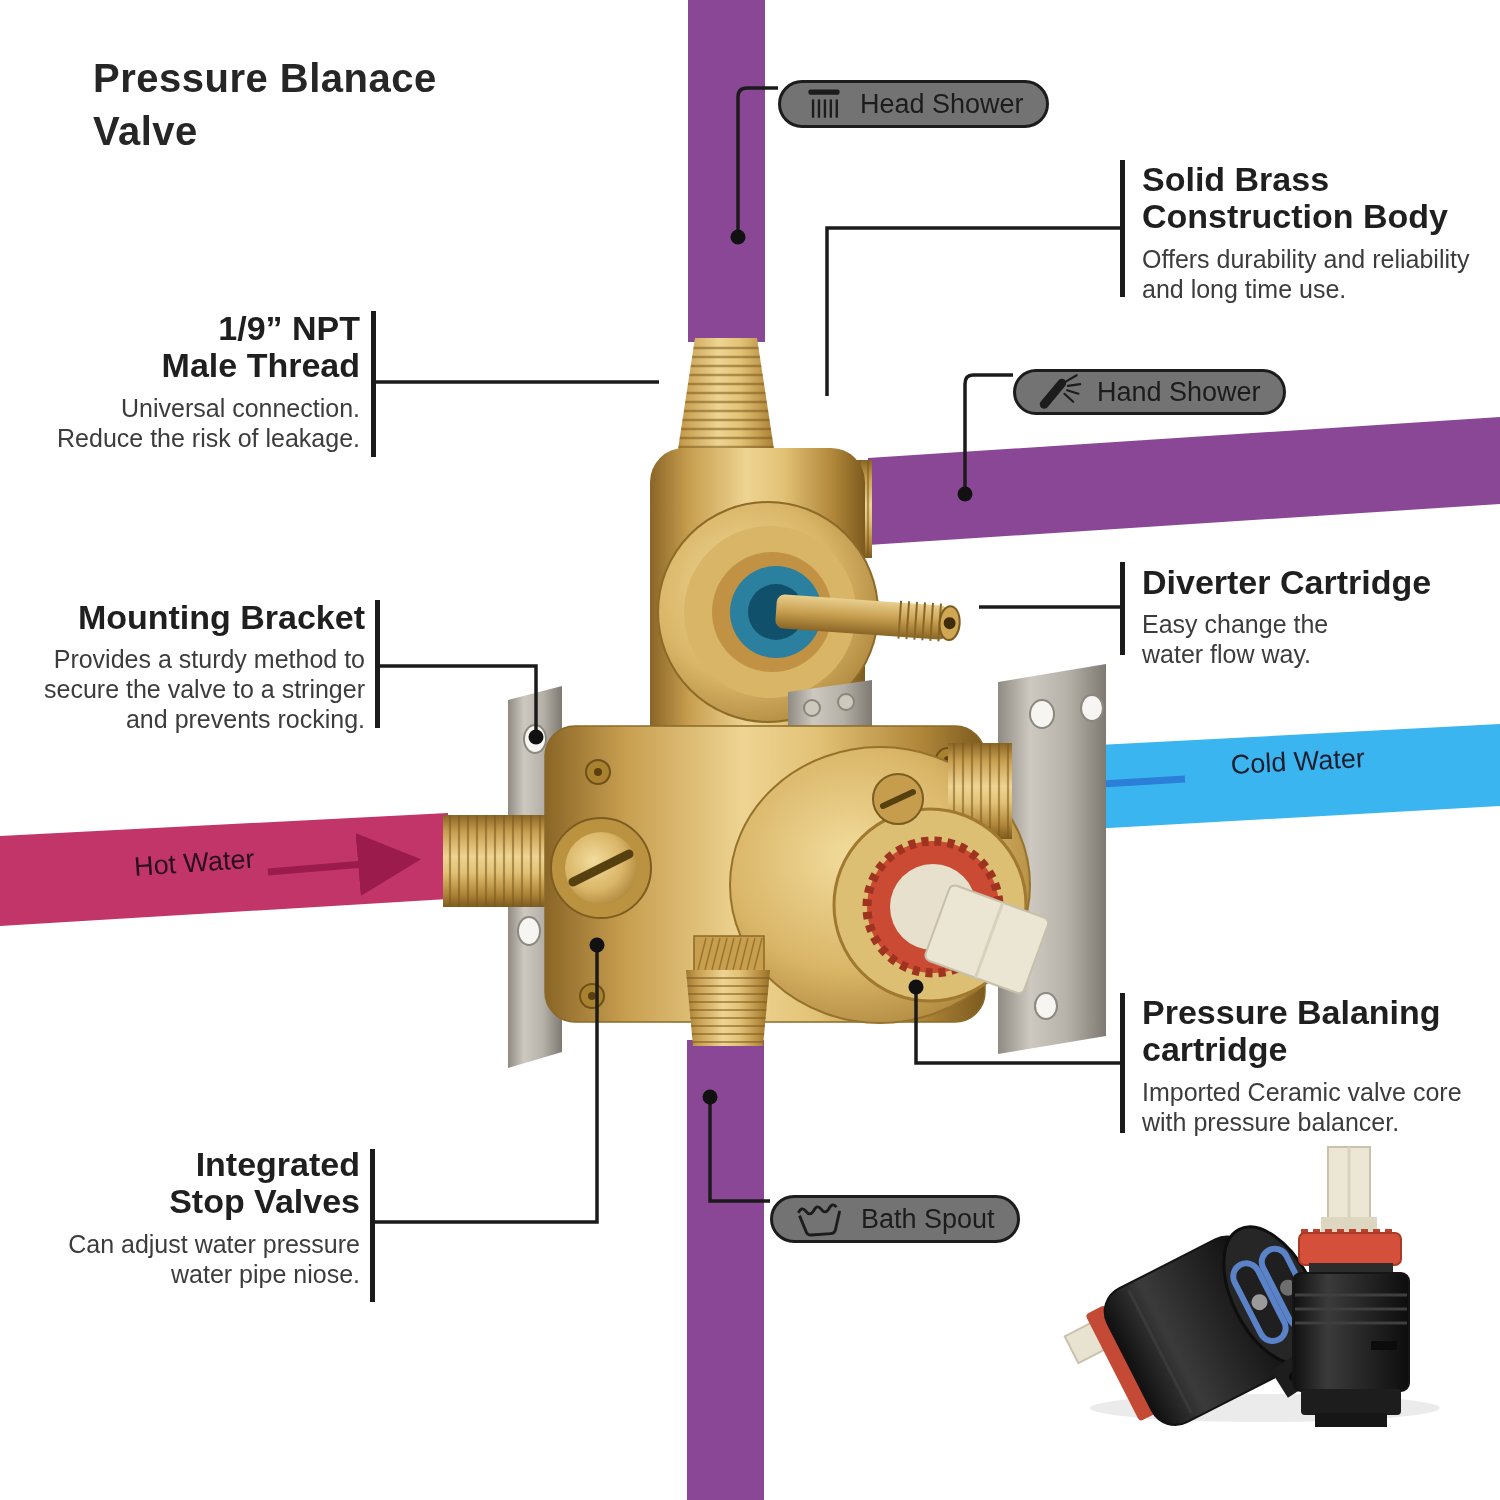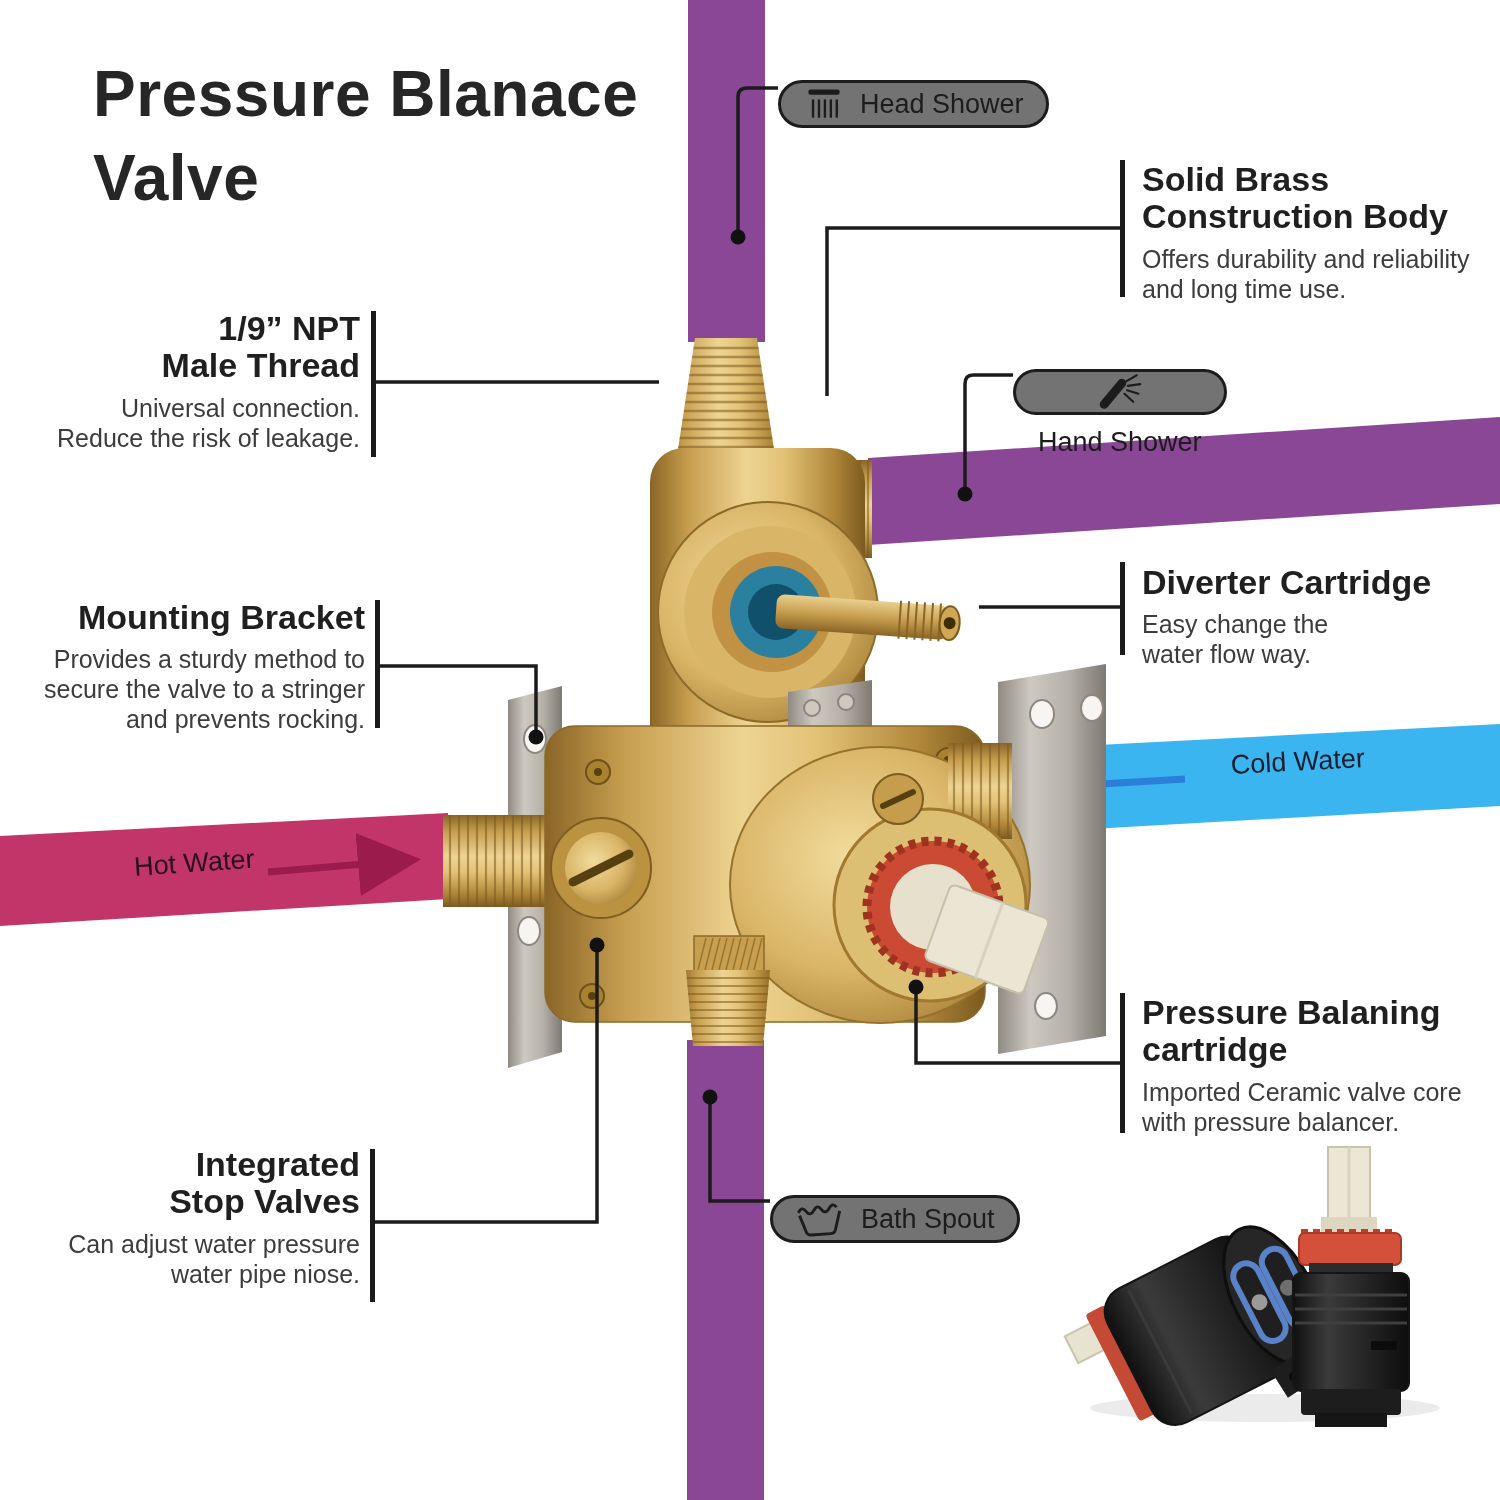--- a/index.html
+++ b/index.html
@@ -3,21 +3,21 @@
 <meta charset="utf-8">
 <style>
   html,body{margin:0;padding:0;background:#ffffff;}
   .canvas{
     position:relative;width:1500px;height:1500px;background:#ffffff;overflow:hidden;
     font-family:"Liberation Sans", sans-serif;color:#242424;
   }
   .canvas > svg.art{position:absolute;left:0;top:0;}
   .title{
     position:absolute;left:93px;top:52px;width:640px;
-    font-size:64px;font-weight:700;line-height:1.32;color:#262626;letter-spacing:.5px;
+    font-size:40px;font-weight:700;line-height:1.32;color:#262626;letter-spacing:.5px;
   }
   .pill{
     position:absolute;display:inline-flex;align-items:center;gap:15px;
     height:48px;padding:0 22px;background:#737373;border:3px solid #1c1c1c;border-radius:24px;
     font-size:27px;font-weight:500;color:#1c1c1c;white-space:nowrap;box-sizing:border-box;margin-top:17px;
   }
   .pill svg{flex:0 0 auto;}
   .co{position:absolute;}
   .co-r{text-align:left;}
   .co-l{text-align:right;}
@@ -371,21 +371,21 @@
         <line x1="11" y1="14" x2="11" y2="34"></line>
           <line x1="17.5" y1="14" x2="17.5" y2="34"></line>
         <line x1="24" y1="14" x2="24" y2="34"></line>
           <line x1="30.5" y1="14" x2="30.5" y2="34"></line>
         <line x1="37" y1="14" x2="37" y2="34"></line>
       </g>
     </svg>
     <span>Head Shower</span>
   </div>
 
-  <div class="pill" style="left:1013px;top:352px;height:46px;flex-direction:column;">
+  <div class="pill" style="left:1013px;top:352px;height:46px;">
     <svg width="44" height="40" viewBox="0 0 50 44">
       <line x1="7" y1="36" x2="27" y2="12" stroke="#1c1c1c" stroke-width="10" stroke-linecap="round"></line>
       <g stroke="#1c1c1c" stroke-width="2.4" stroke-linecap="round">
         <line x1="32" y1="10" x2="44" y2="3"></line>
         <line x1="34" y1="15" x2="48" y2="13"></line>
         <line x1="33" y1="20" x2="46" y2="24"></line>
         <line x1="30" y1="24" x2="40" y2="33"></line>
       </g>
     </svg>
     <span>Hand Shower</span>

